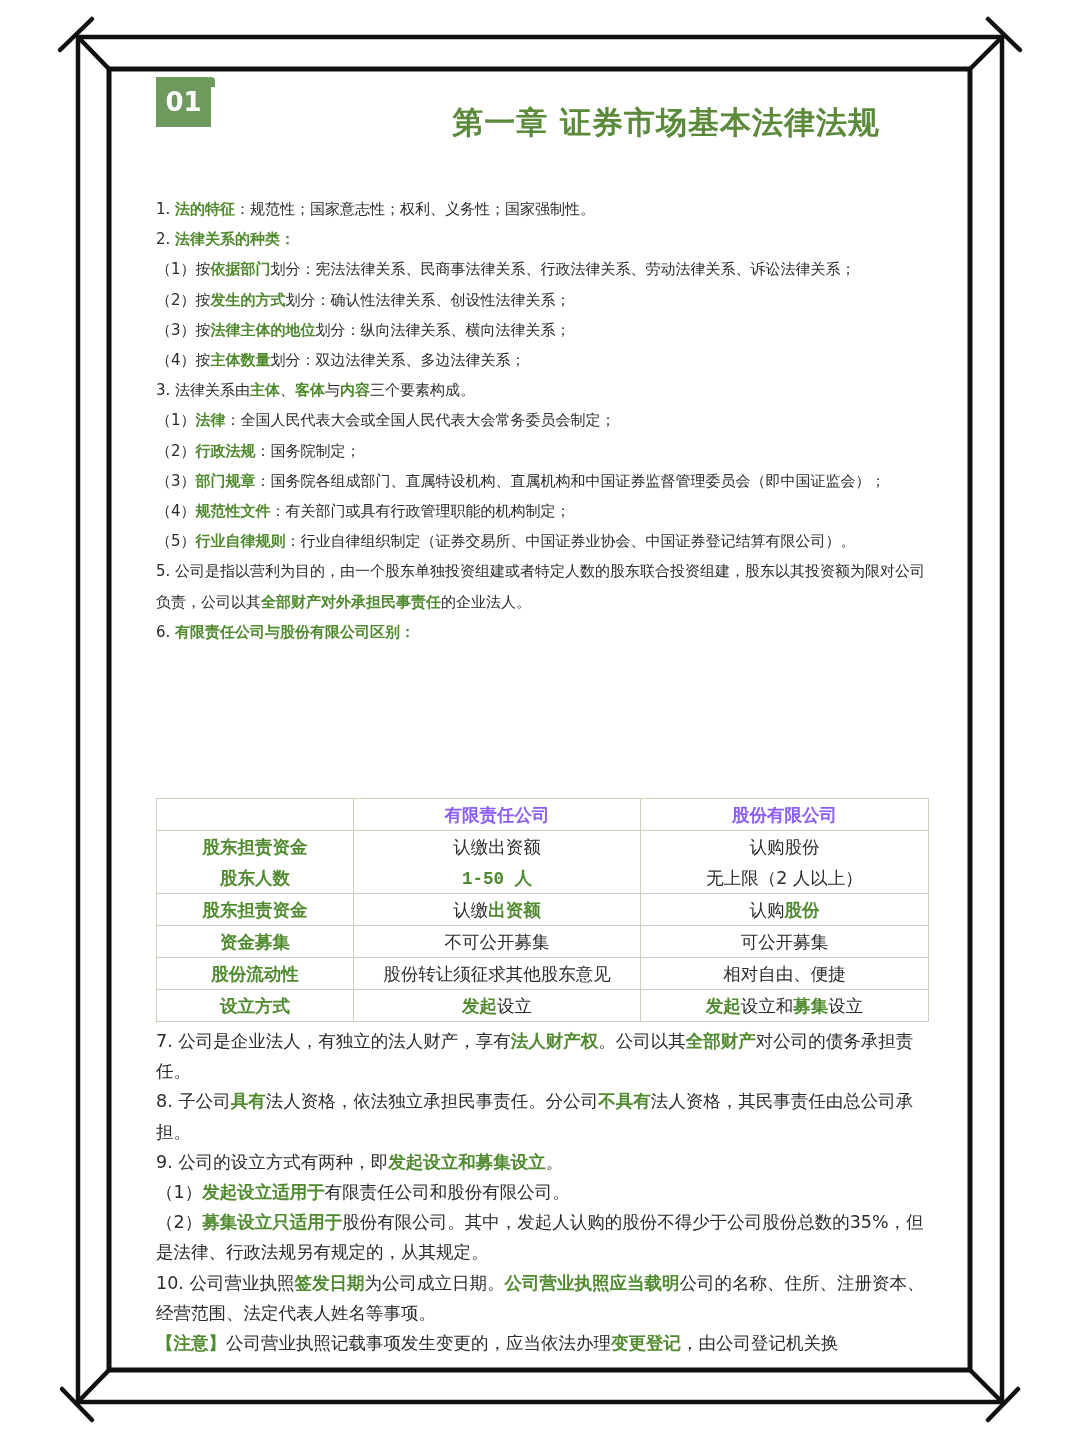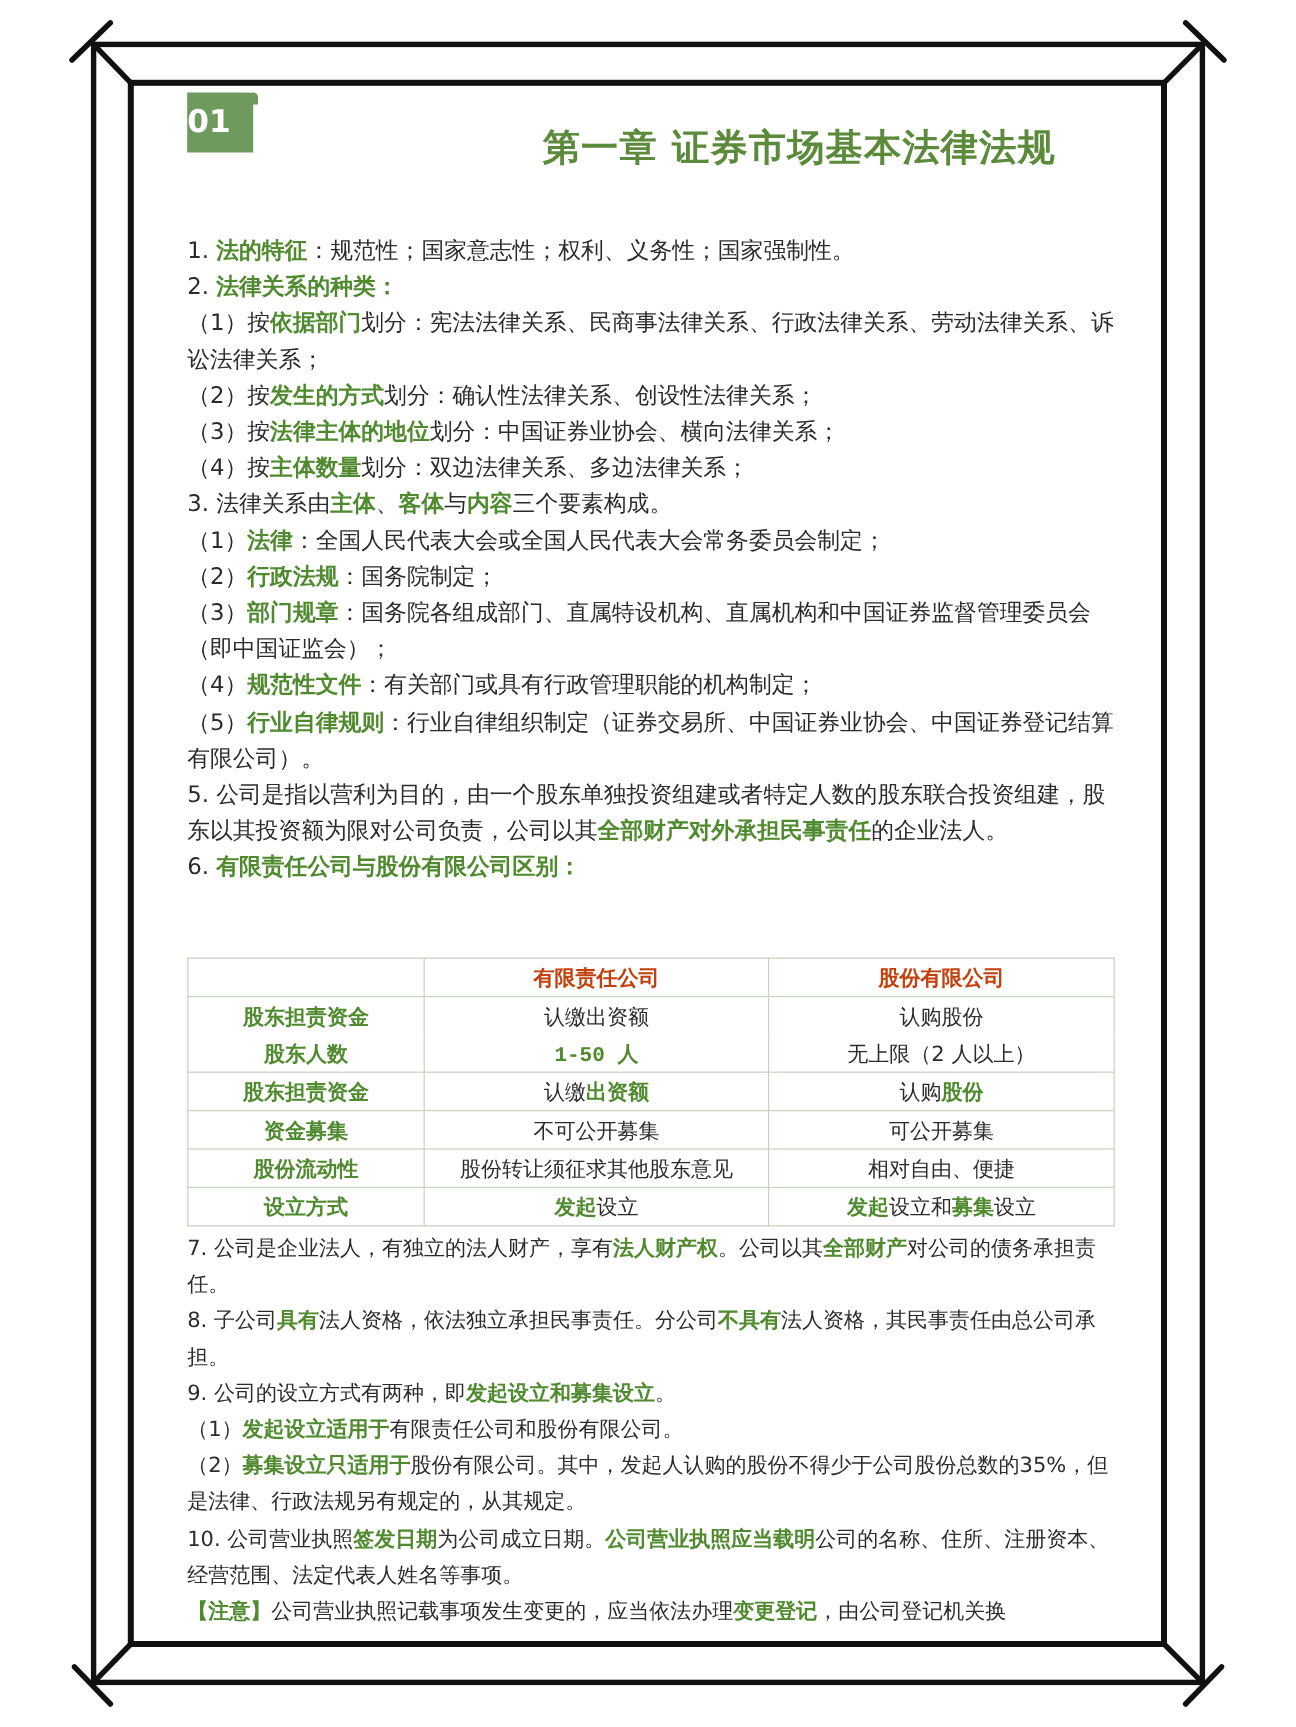--- a/index.html
+++ b/index.html
@@ -1,32 +1,32 @@
 <!DOCTYPE html>
 <html><head>
 <meta charset="utf-8">
 <style>
   html, body { margin:0; padding:0; background:#ffffff; }
   body { width:1080px; height:1439px; position:relative; overflow:hidden;
          font-family: "DejaVu Sans", "Liberation Sans", sans-serif; color:#2b2b2b; }
   .frame-svg { position:absolute; left:0; top:0; width:1080px; height:1439px; pointer-events:none; }
   .badge { position:absolute; left:156px; top:77px; width:55px; height:50px; background:#6f9a5e;
-           color:#fff; font-weight:bold; font-size:26px; line-height:50px; text-align:left;
+           color:#fff; font-weight:bold; font-size:26px; line-height:50px; text-align:center;
            border-top-right-radius:4px; box-sizing:border-box; padding-top:8px; line-height:34px; }
   .badge::after { content:""; position:absolute; right:-4px; top:0; width:6px; height:10px; background:#6f9a5e; border-radius:0 4px 0 0; }
   .title { position:absolute; left:260px; top:102px; width:620px; text-align:right;
            font-size:31px; font-weight:bold; color:#5a8a3a; letter-spacing:1px; }
-  .content { position:absolute; left:156px; top:194px; width:775px; font-size:19px; line-height:30.2px; }
+  .content { position:absolute; left:156px; top:194px; width:775px; font-size:15px; line-height:30.2px; }
   .line { white-space:nowrap; overflow:visible; }
   .wrap { white-space:normal; }
   .g { color:#4f8a2e; font-weight:bold; }
   table.cmp { position:absolute; left:156px; top:798px; width:773px; border-collapse:collapse;
               font-size:17.5px; }
   table.cmp td, table.cmp th { border:1.5px solid #c8d3bd; text-align:center; height:31px; padding:0; }
-  table.cmp th { font-weight:bold; color:#c2410c; }
+  table.cmp th { font-weight:bold; color:#8b5cf6; }
   table.cmp td.rh { color:#4f8a2e; font-weight:bold; width:196px; }
   table.cmp td.c1 { width:286px;font-family:Liberation Mono, monospace; }
   table.cmp tr.nb td { border-bottom:none; }
   table.cmp tr.nt td { border-top:none; }
   .content2 { position:absolute; left:156px; top:1026px; width:775px; font-size:17.5px; line-height:30.2px; }
 </style>
 </head>
 <body>
 
 <svg class="frame-svg" viewBox="0 0 1080 1439">
@@ -54,21 +54,21 @@
   <div class="line">
     <span>2. </span><span class="g">法律关系的种类：</span>
   </div>
   <div class="wrap">
     <span>（1）按</span><span class="g">依据部门</span><span>划分：宪法法律关系、民商事法律关系、行政法律关系、劳动法律关系、诉讼法律关系；</span>
   </div>
   <div class="line">
     <span>（2）按</span><span class="g">发生的方式</span><span>划分：确认性法律关系、创设性法律关系；</span>
   </div>
   <div class="line">
-    <span>（3）按</span><span class="g">法律主体的地位</span><span>划分：中国证券业协会、横向法律关系；</span>
+    <span>（3）按</span><span class="g">法律主体的地位</span><span>划分：纵向法律关系、横向法律关系；</span>
   </div>
   <div class="line">
     <span>（4）按</span><span class="g">主体数量</span><span>划分：双边法律关系、多边法律关系；</span>
   </div>
   <div class="line">
     <span>3. 法律关系由</span><span class="g">主体</span><span>、</span><span class="g">客体</span><span>与</span><span class="g">内容</span><span>三个要素构成。</span>
   </div>
   <div class="line">
     <span>（1）</span><span class="g">法律</span><span>：全国人民代表大会或全国人民代表大会常务委员会制定；</span>
   </div>

